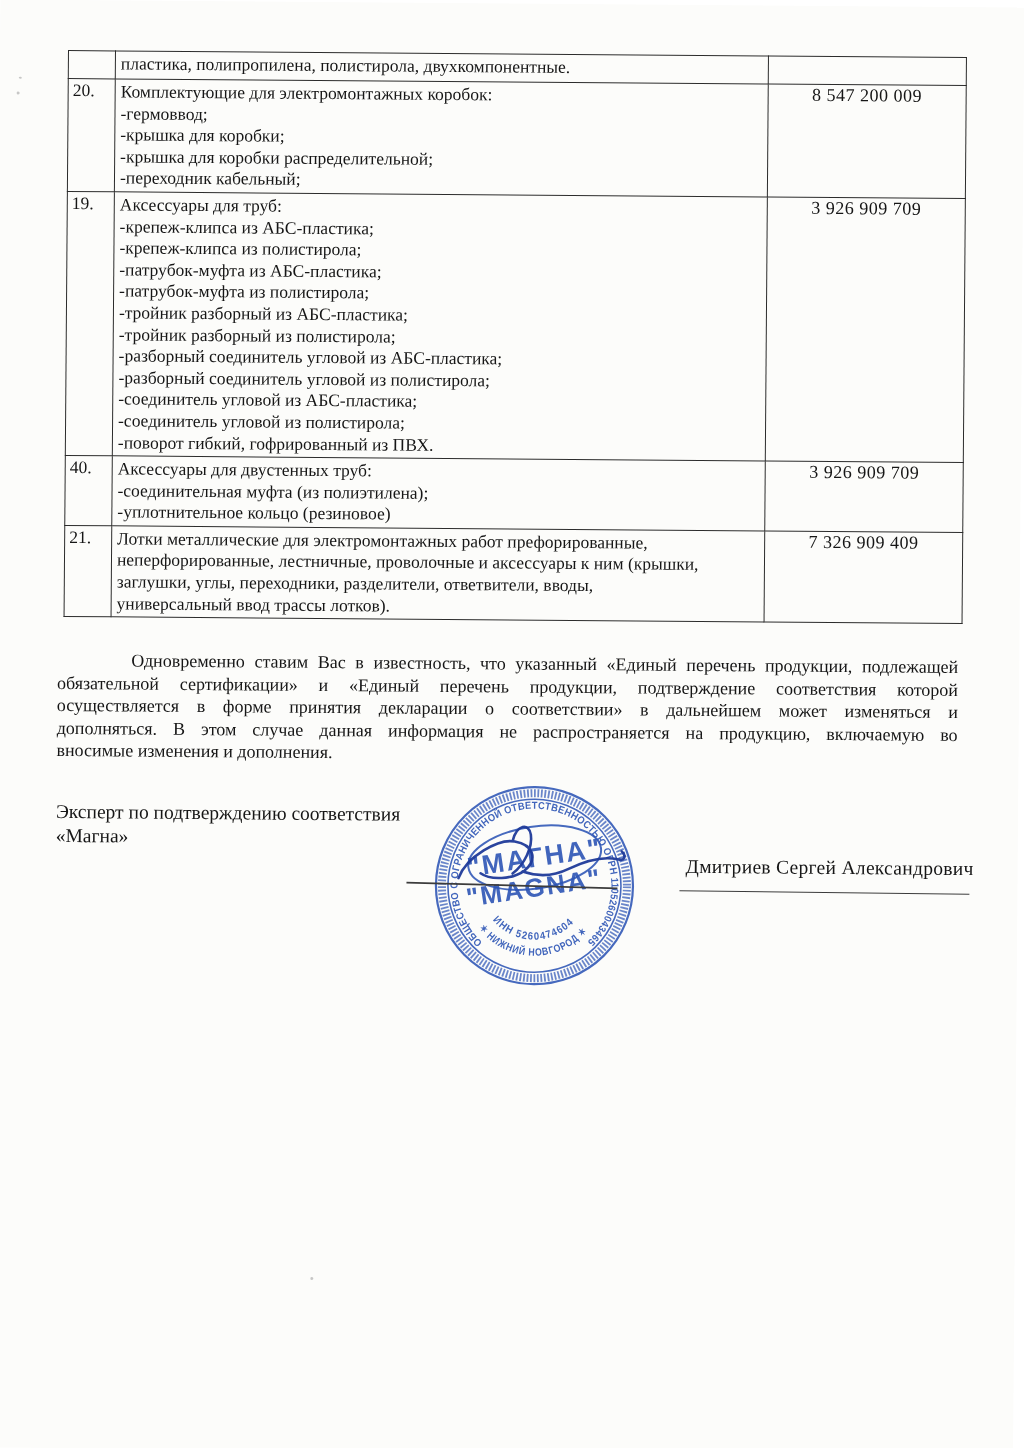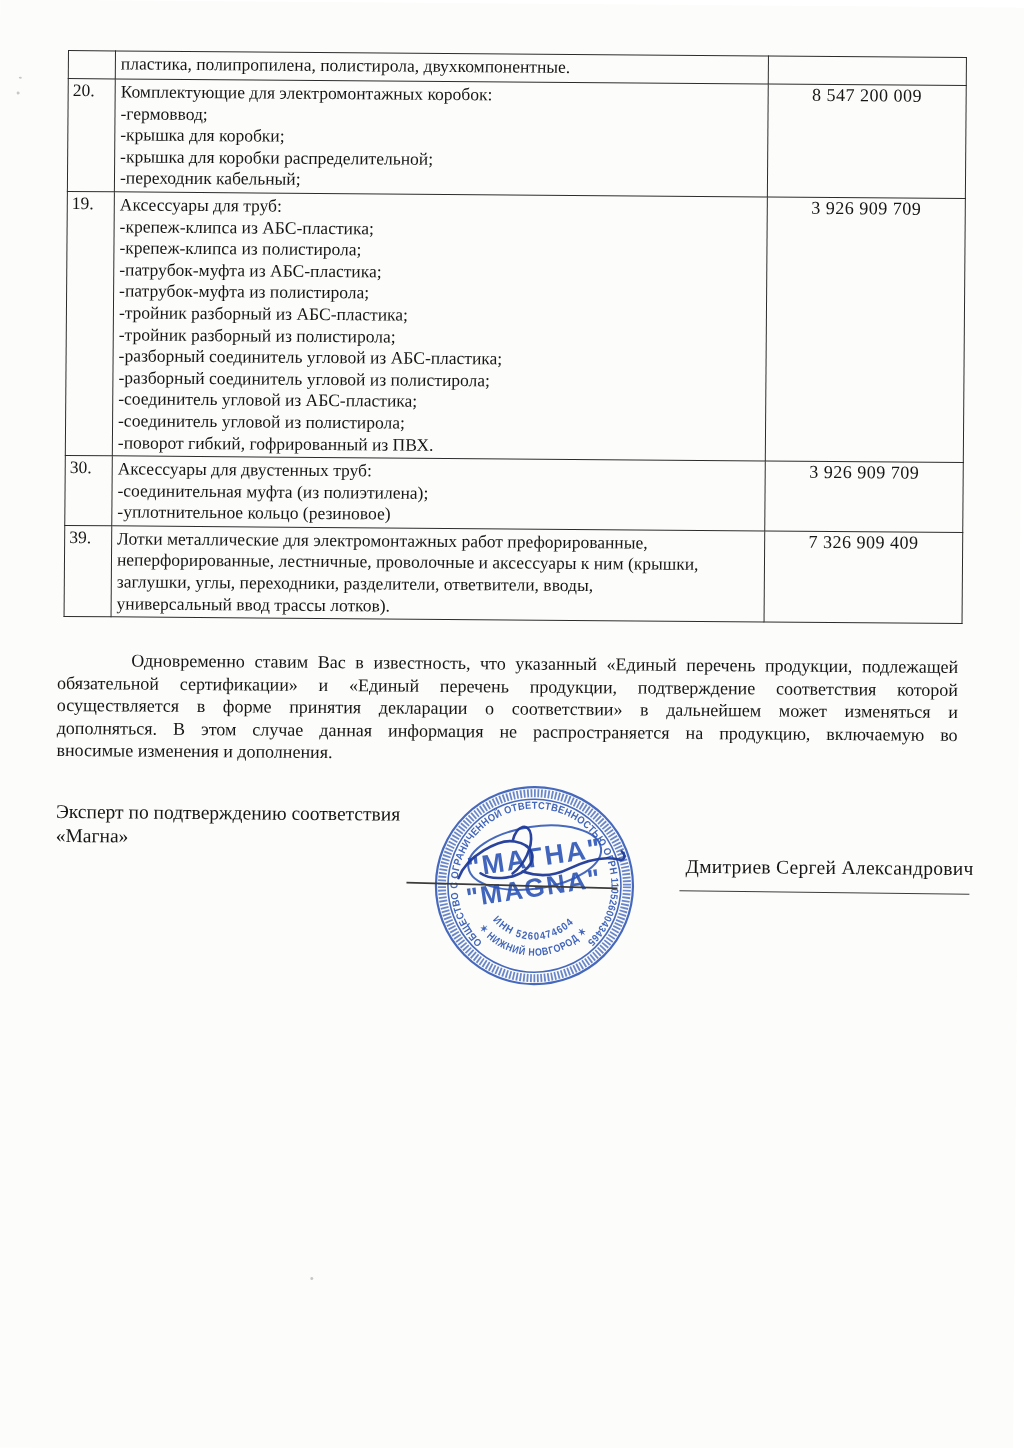--- a/index.html
+++ b/index.html
@@ -98,28 +98,28 @@
 -тройник разборный из АБС-пластика;
 -тройник разборный из полистирола;
 -разборный соединитель угловой из АБС-пластика;
 -разборный соединитель угловой из полистирола;
 -соединитель угловой из АБС-пластика;
 -соединитель угловой из полистирола;
 -поворот гибкий, гофрированный из ПВХ.</td>
         <td class="code">3 926 909 709</td>
       </tr>
       <tr style="height:64px">
-        <td class="num">30.</td>
+        <td class="num">40.</td>
         <td class="desc">Аксессуары для двустенных труб:
 -соединительная муфта (из полиэтилена);
 -уплотнительное кольцо (резиновое)</td>
         <td class="code">3 926 909 709</td>
       </tr>
       <tr style="height:87px">
-        <td class="num">39.</td>
+        <td class="num">21.</td>
         <td class="desc">Лотки металлические для электромонтажных работ префорированные,
 неперфорированные, лестничные, проволочные и аксессуары к ним (крышки,
 заглушки, углы, переходники, разделители, ответвители, вводы,
 универсальный ввод трассы лотков).</td>
         <td class="code">7 326 909 409</td>
       </tr>
     </tbody>
   </table>
 
   <div class="notice">

